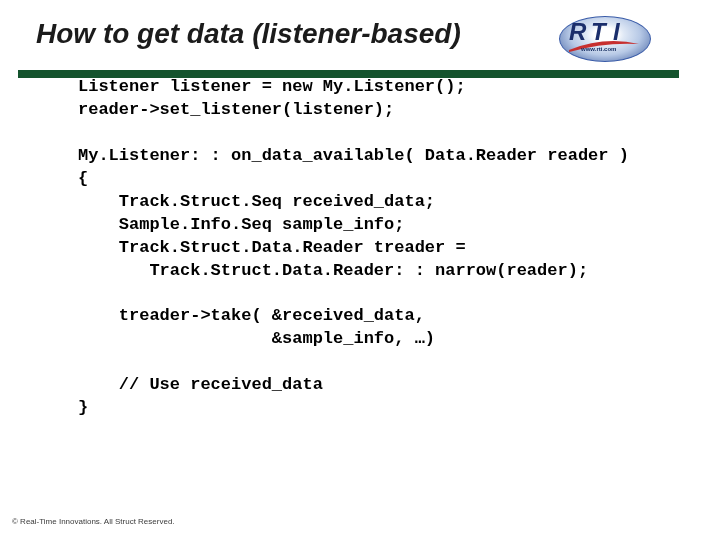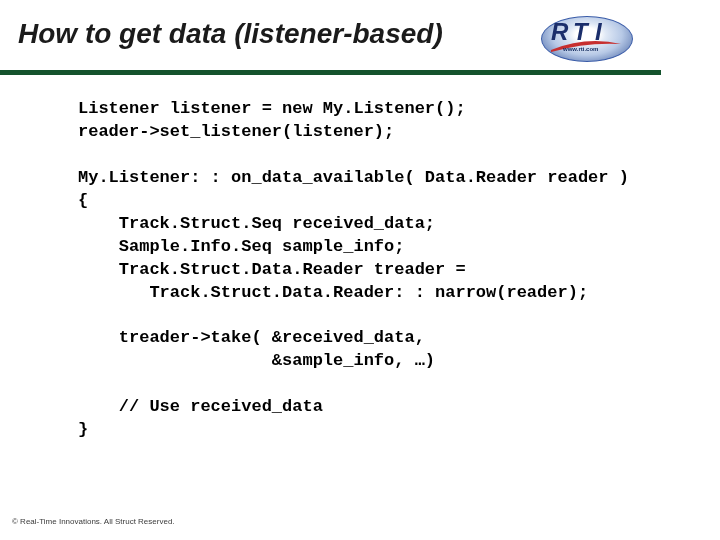--- a/index.html
+++ b/index.html
@@ -1,26 +1,26 @@
 <!DOCTYPE html>
 <html><head>
 <meta charset="utf-8">
 <style>
   html,body{margin:0;padding:0;width:720px;height:540px;background:#fff;font-family:Arial,Helvetica,sans-serif;overflow:hidden}
   .slide{position:relative;width:720px;height:540px;box-sizing:border-box}
-  .title-bar{position:absolute;left:0;top:10px;width:661px;height:60px;border-bottom:5px solid #14532d}
+  .title-bar{position:absolute;left:18px;top:10px;width:661px;height:60px;border-bottom:8px solid #14532d}
   .title-text{position:absolute;left:18px;top:8px;font-size:28px;font-style:italic;font-weight:bold;color:#1b1b1b;letter-spacing:0}
   .logo{position:absolute;right:30px;top:6px;width:90px;height:44px}
   .logo .oval{position:absolute;left:0;top:0;width:90px;height:44px;border-radius:50%/50%;background:radial-gradient(ellipse at 50% 40%,#fff 0,#fff 18%,#dfe8f5 30%,#b7c9e6 55%,#6e88bb 80%,#2a4fa6 100%);border:1px solid #3a5ca8}
   .logo .r{position:absolute;left:10px;top:2px;font-family:Arial Black,Arial,sans-serif;font-size:24px;font-weight:900;font-style:italic;color:#1b2e6b}
   .logo .t{position:absolute;left:32px;top:2px;font-family:Arial Black,Arial,sans-serif;font-size:24px;font-weight:900;font-style:italic;color:#1b2e6b}
   .logo .i{position:absolute;left:54px;top:2px;font-family:Arial Black,Arial,sans-serif;font-size:24px;font-weight:900;font-style:italic;color:#1b2e6b}
   .logo .swoosh{position:absolute;left:8px;top:24px;width:74px;height:14px}
   .logo .url{position:absolute;left:22px;top:30px;font-size:6px;color:#122a5e;font-weight:bold}
-  .code{position:absolute;left:78px;top:98px;width:600px;font-family:"Courier New",Courier,monospace;font-size:17px;font-weight:bold;color:#000;line-height:1.35;white-space:pre}
+  .code{position:absolute;left:78px;top:76px;width:600px;font-family:"Courier New",Courier,monospace;font-size:17px;font-weight:bold;color:#000;line-height:1.35;white-space:pre}
   .copy{position:absolute;left:12px;bottom:14px;font-size:8px;color:#3b3b3b}
 </style>
 </head>
 <body>
 
 <div class="slide">
 
   <div class="title-bar">
     <div class="title-text">How to get data (listener-based)</div>
     <div class="logo">

